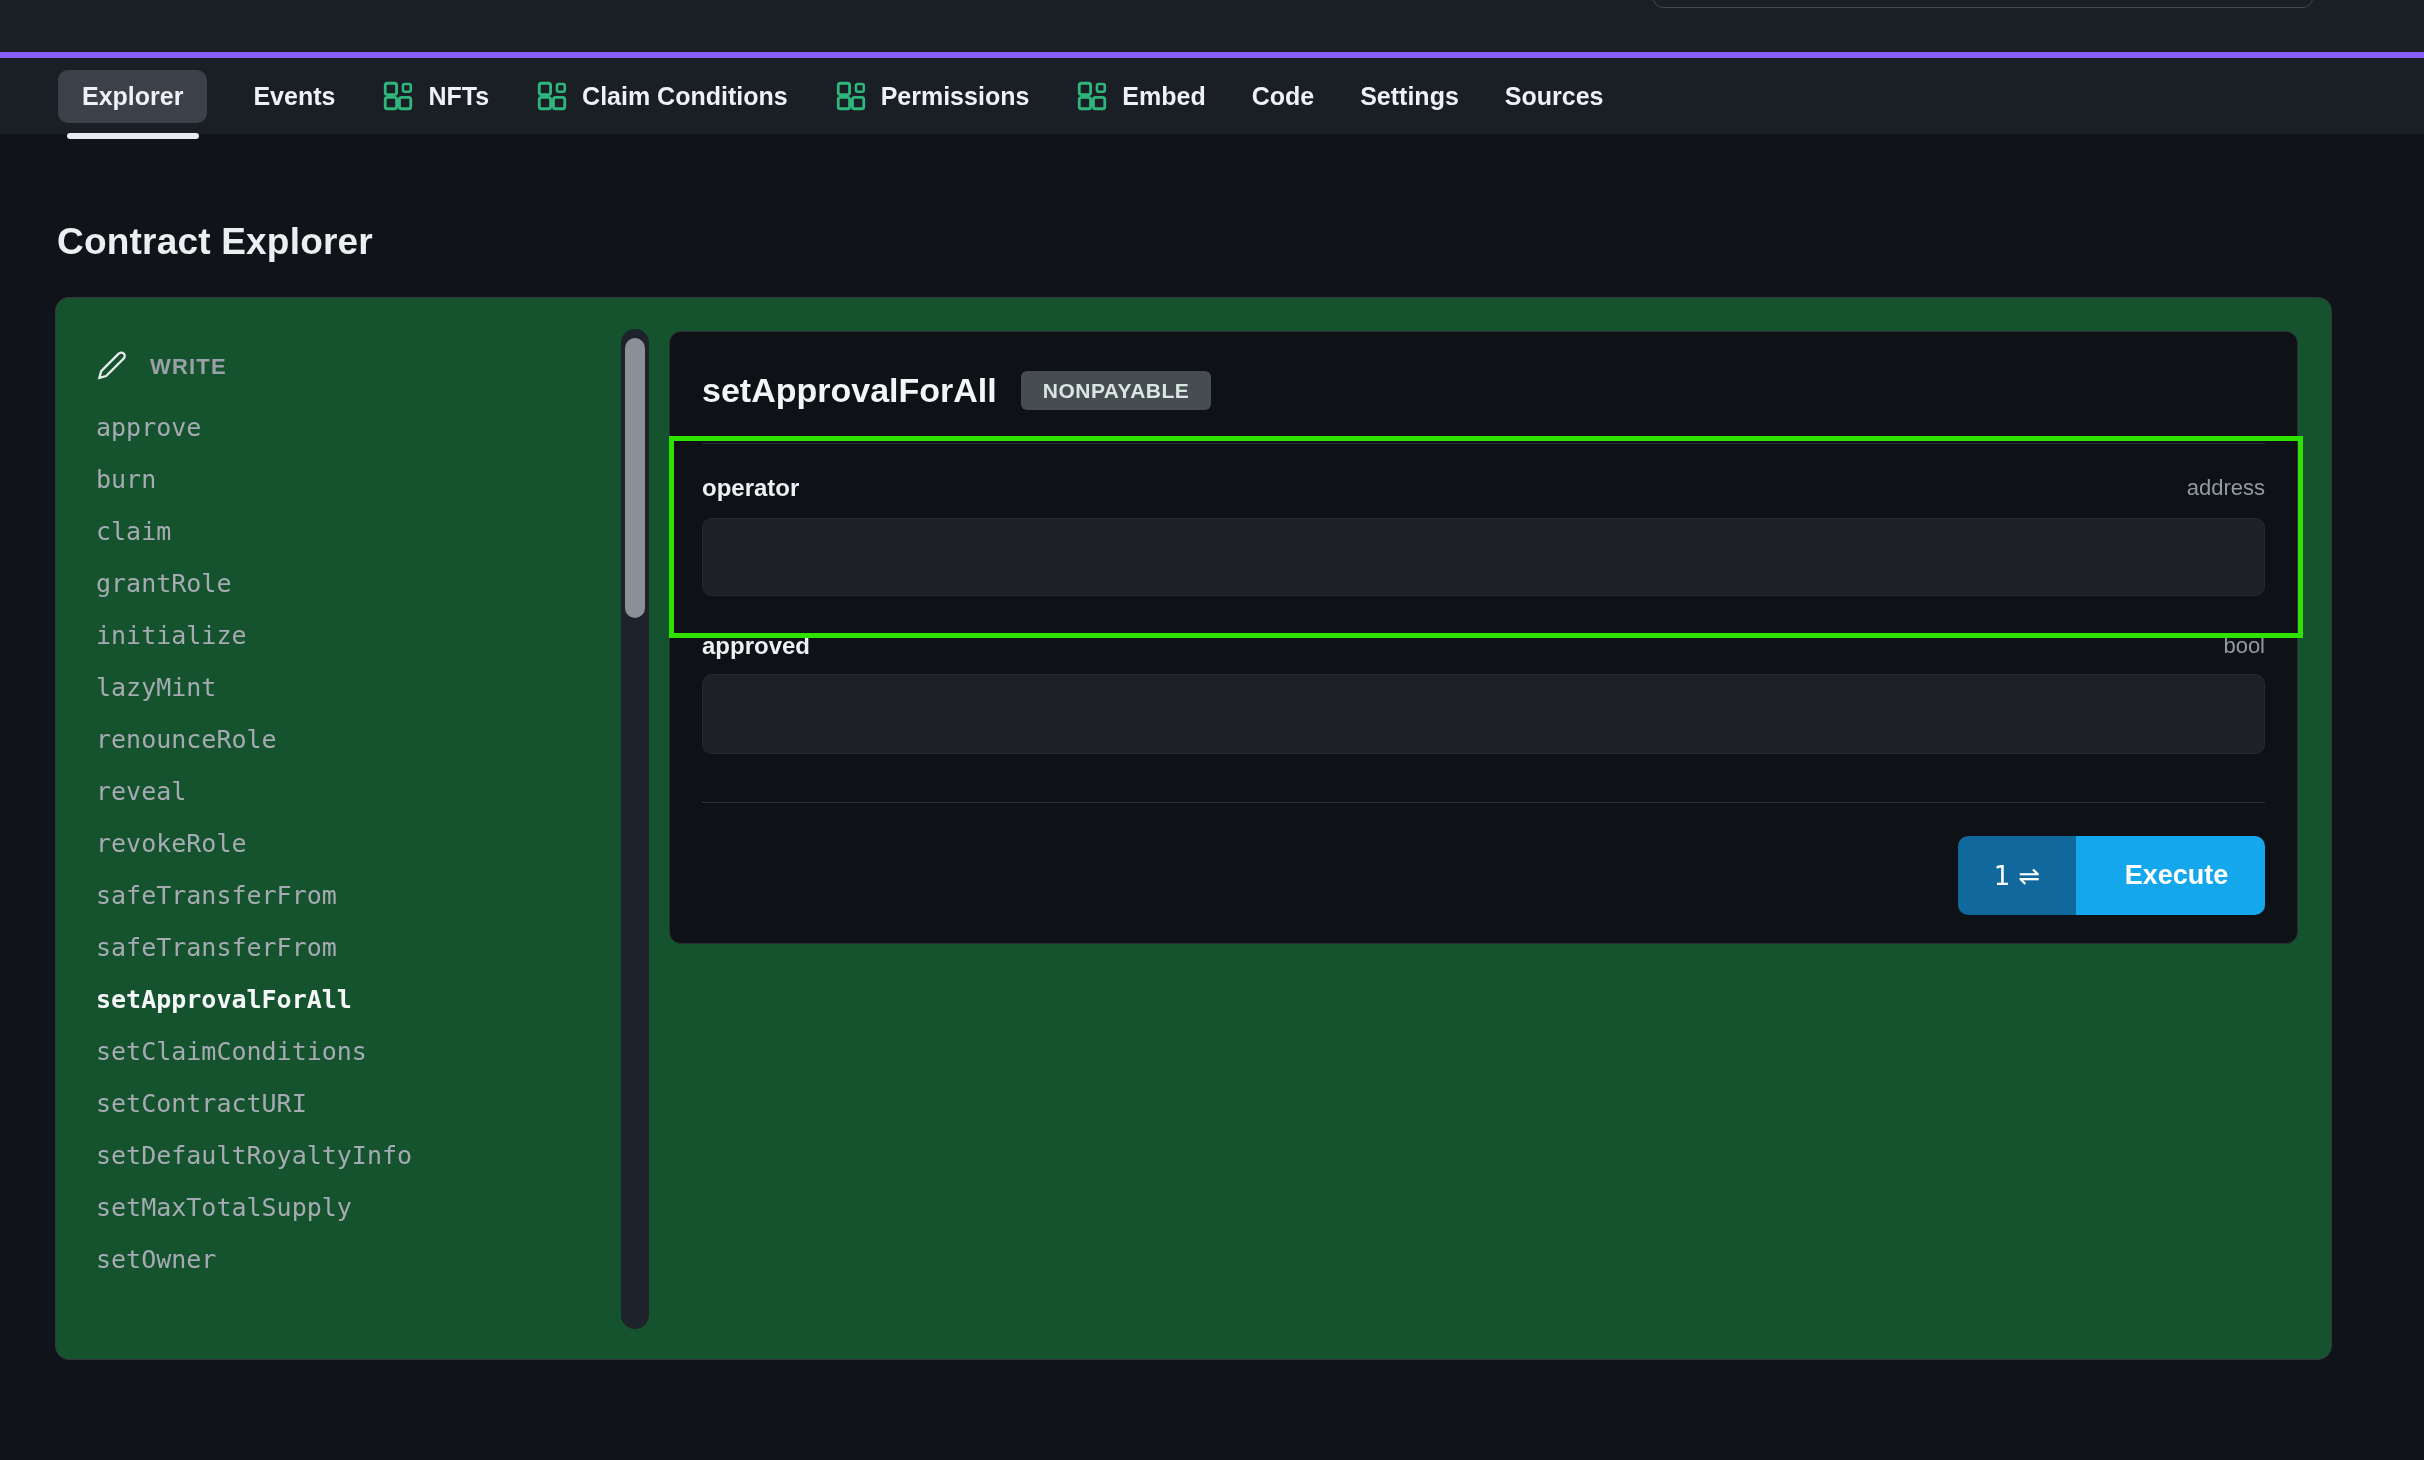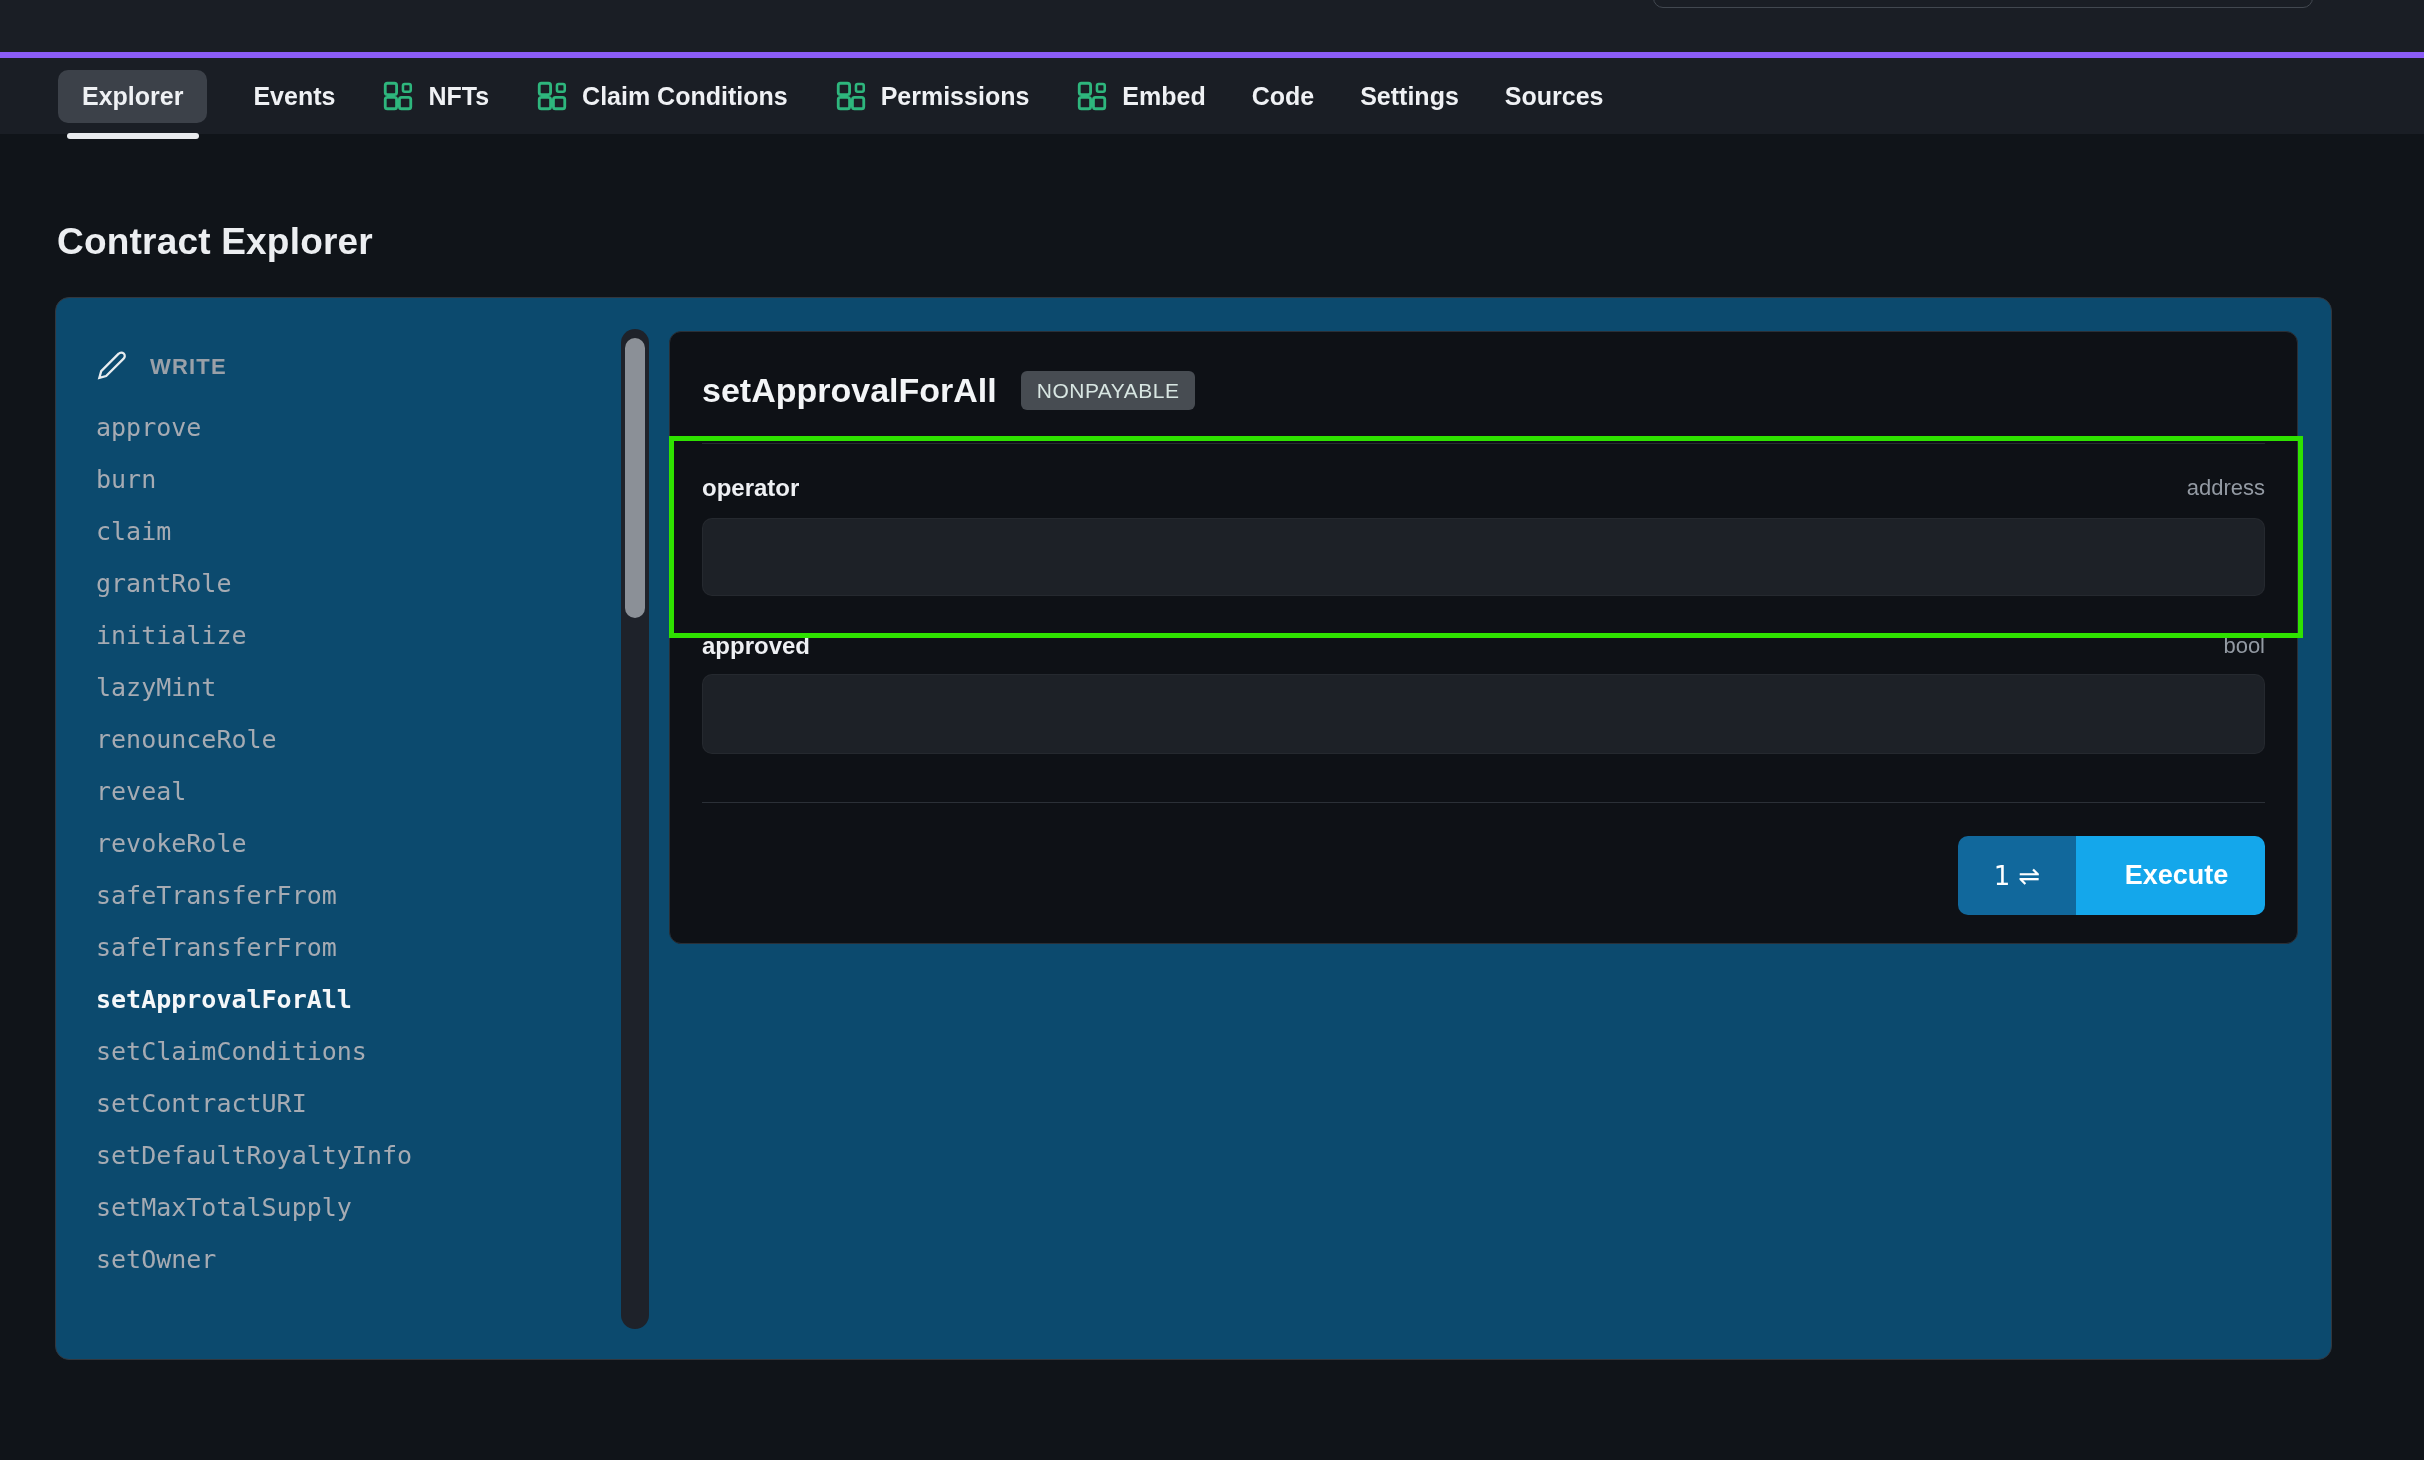--- a/index.html
+++ b/index.html
@@ -46,21 +46,21 @@
 
   
   .page-title {
     position: absolute; top: 221px; left: 57px;
     font-size: 37px; font-weight: 700; color: #eceef1; letter-spacing: 0.2px;
   }
 
   
   .card {
     position: absolute; left: 55px; top: 297px; width: 2277px; height: 1063px;
-    background: #0c4a6e; border: 1px solid #32373e; border-radius: 14px;
+    background: #14532d; border: 1px solid #32373e; border-radius: 14px;
   }
 
   
   .write-row {
     position: absolute; left: 40px; top: 52px; height: 34px;
     display: flex; align-items: center; gap: 22px;
   }
   .write-label {
     font-size: 22px; font-weight: 700; color: #9aa0a8; letter-spacing: 1.2px;
   }
@@ -87,22 +87,22 @@
     position: absolute; left: 613px; top: 33px; width: 1629px; height: 613px;
     background: #0e1116; border: 1px solid #2a2f36; border-radius: 12px;
   }
   .panel-title-row {
     position: absolute; left: 32px; top: 36px; height: 44px;
     display: flex; align-items: center; gap: 24px;
   }
   .panel-title { font-size: 34px; font-weight: 700; color: #f3f5f7; }
   .badge {
     background: #474c52; color: #d8e6e2;
-    font-size: 21px; font-weight: 400; letter-spacing: 0.5px;
-    padding: 9px 16px; border-radius: 6px; line-height: 1;
+    font-size: 21px; font-weight: 700; letter-spacing: 0.5px;
+    padding: 9px 22px; border-radius: 6px; line-height: 1;
   }
   .fields-top { position: absolute; left: 32px; right: 32px; top: 111px; height: 0;
     border-top: 1px solid #262b32; }
   .field-row {
     position: absolute; left: 32px; right: 32px; height: 36px;
     display: flex; align-items: center; justify-content: space-between;
   }
   .field-row.op { top: 138px; }
   .field-row.ap { top: 296px; }
   .field-label { font-size: 24px; font-weight: 700; color: #eef0f3; }

